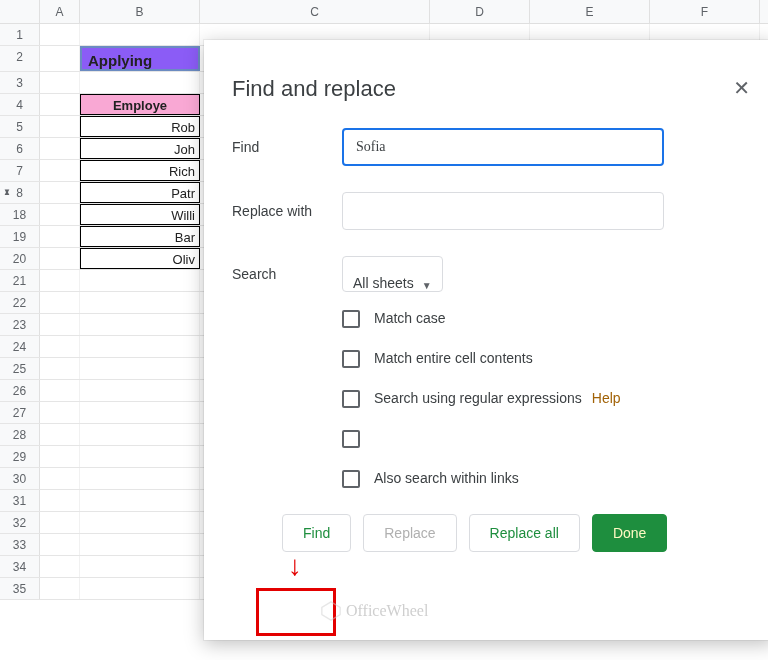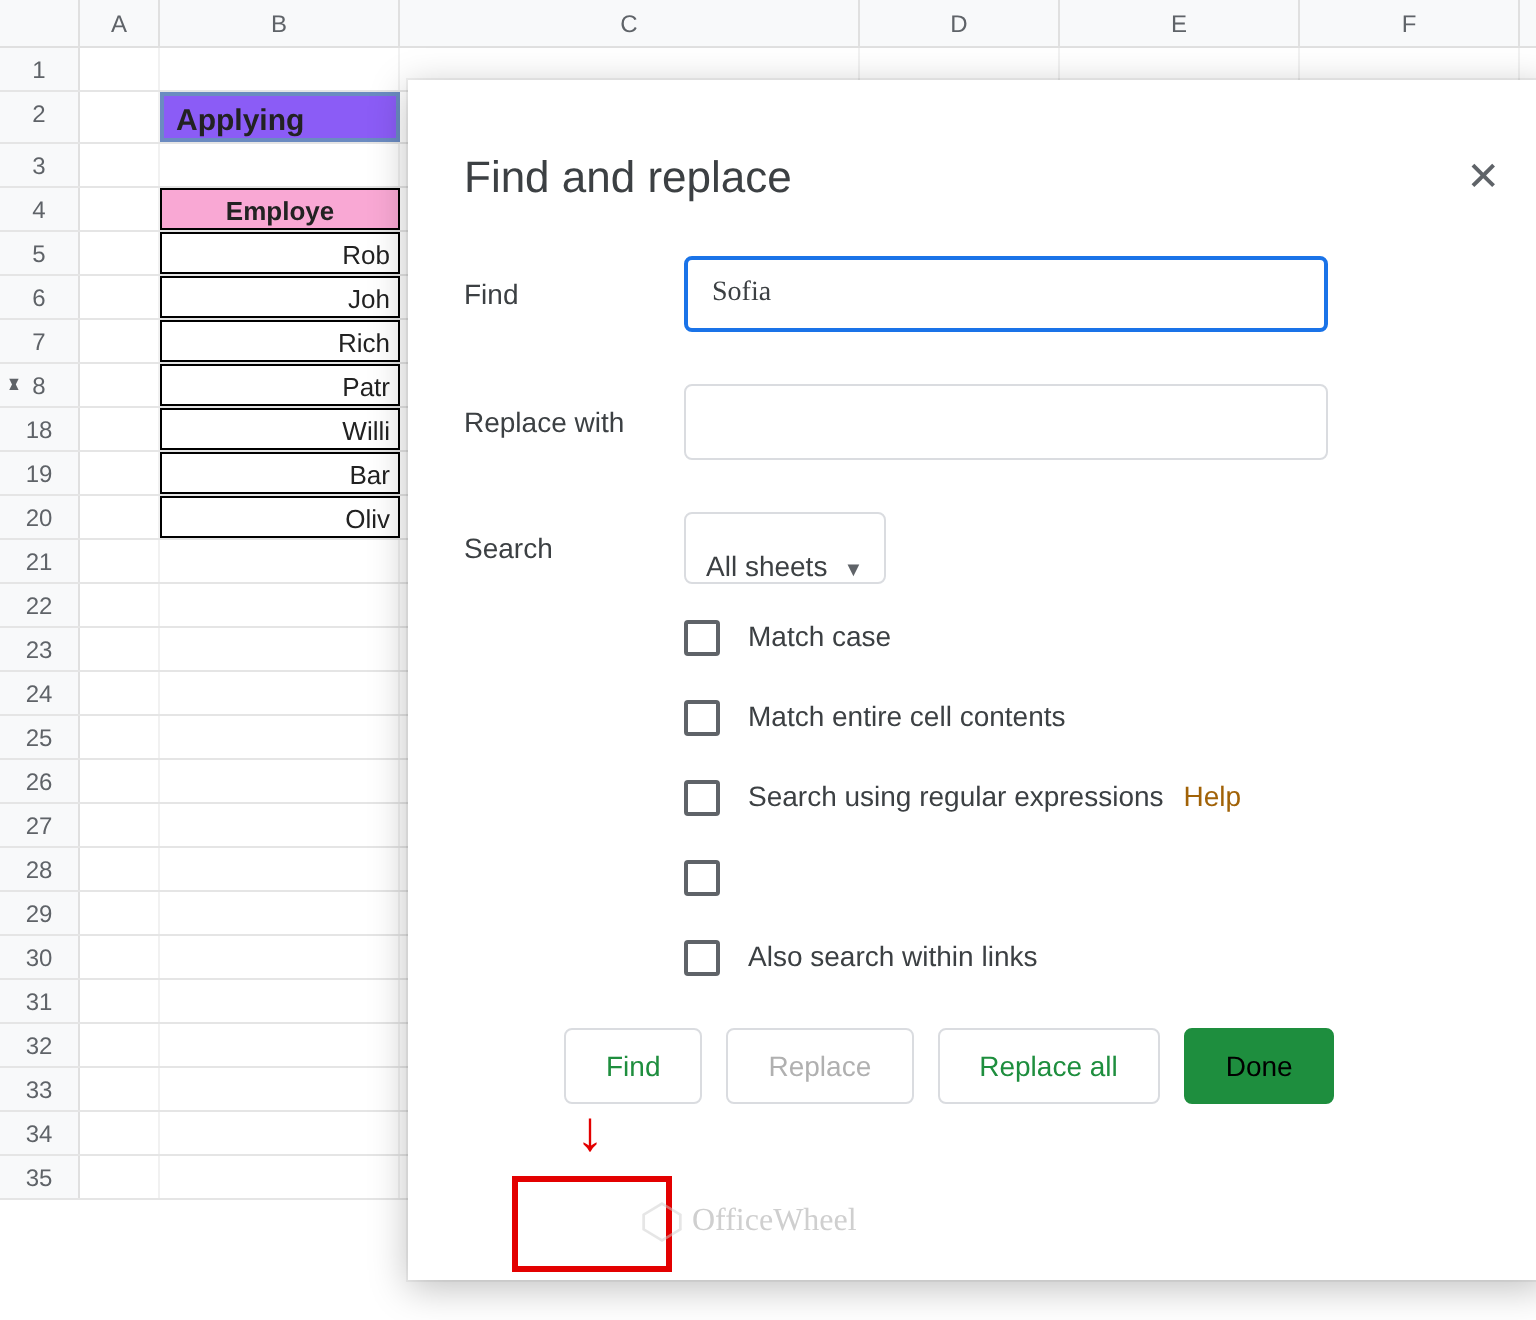--- a/index.html
+++ b/index.html
@@ -201,21 +201,21 @@
     background: #fff;
     color: #1e8e3e;
     cursor: pointer;
     display: inline-flex;
     align-items: center;
     justify-content: center;
   }
   .btn.disabled { color: #b0b0b0; cursor: default; }
   .btn.primary {
     background: #1e8e3e;
-    color: #000000;
+    color: #fef9c3;
     border: 1px solid #1e8e3e;
     text-align: center;
   }
   .find-highlight {
     position: absolute;
     border: 3px solid #e30000;
     pointer-events: none;
   }
   .annotation-arrow {
     position: absolute;

